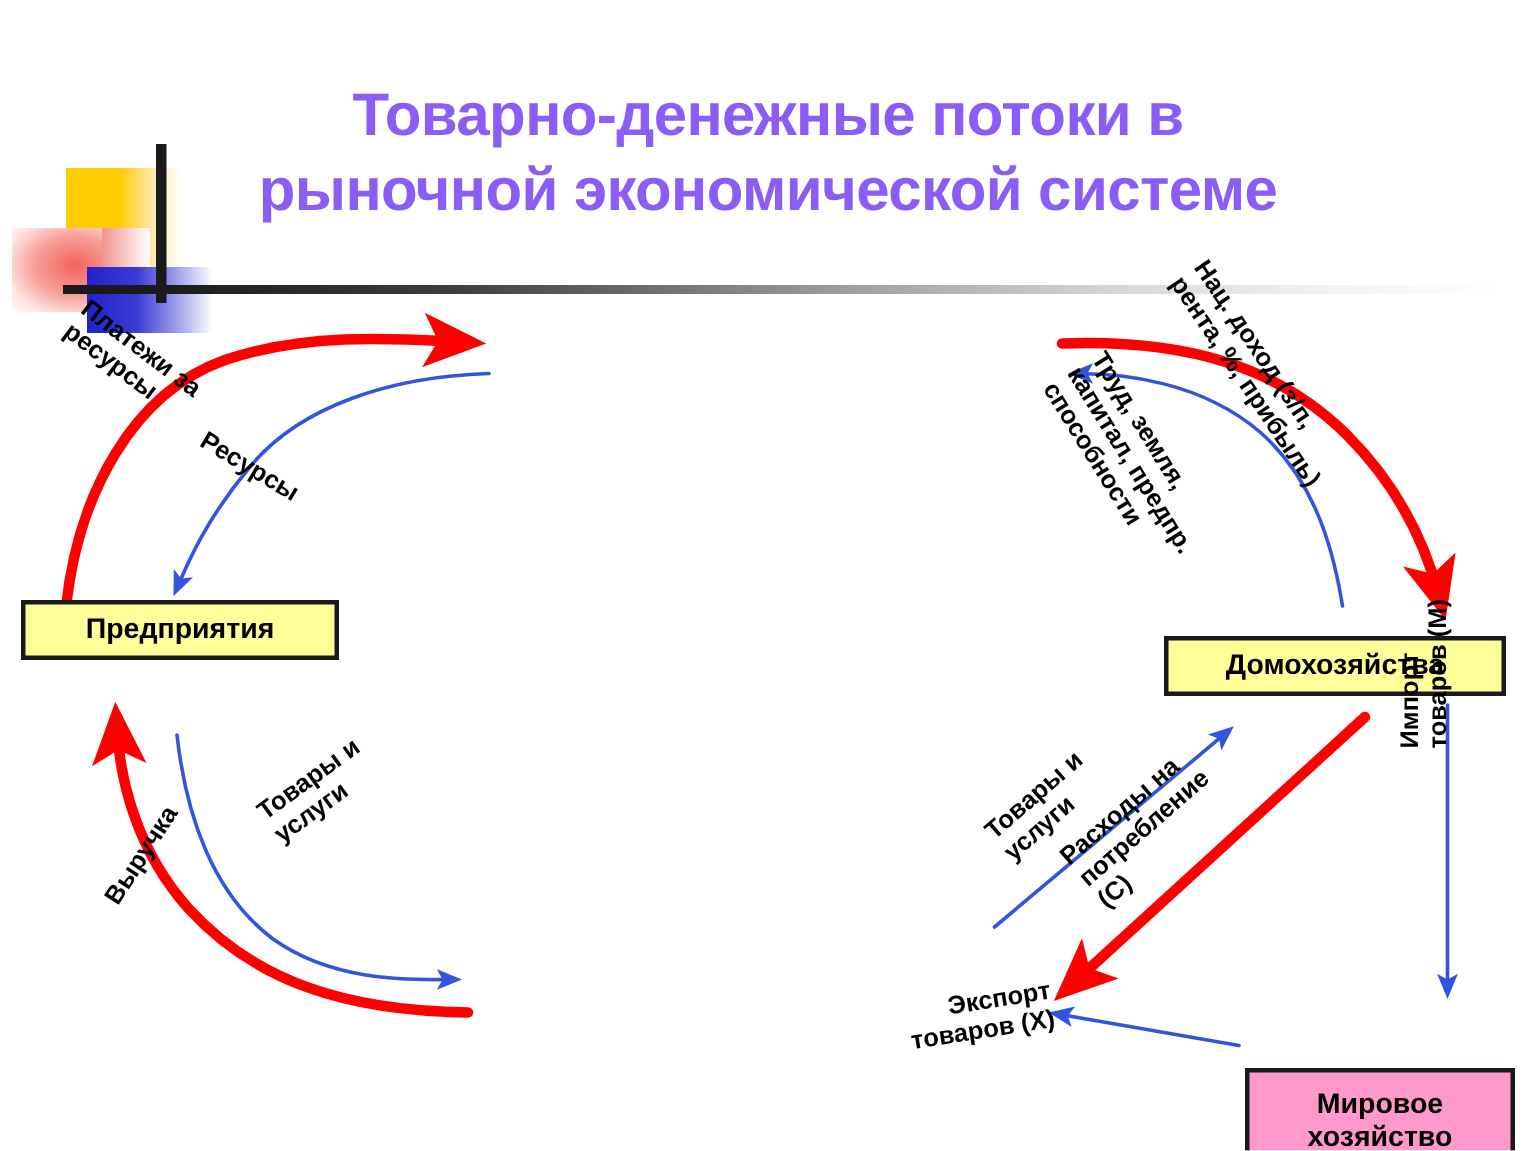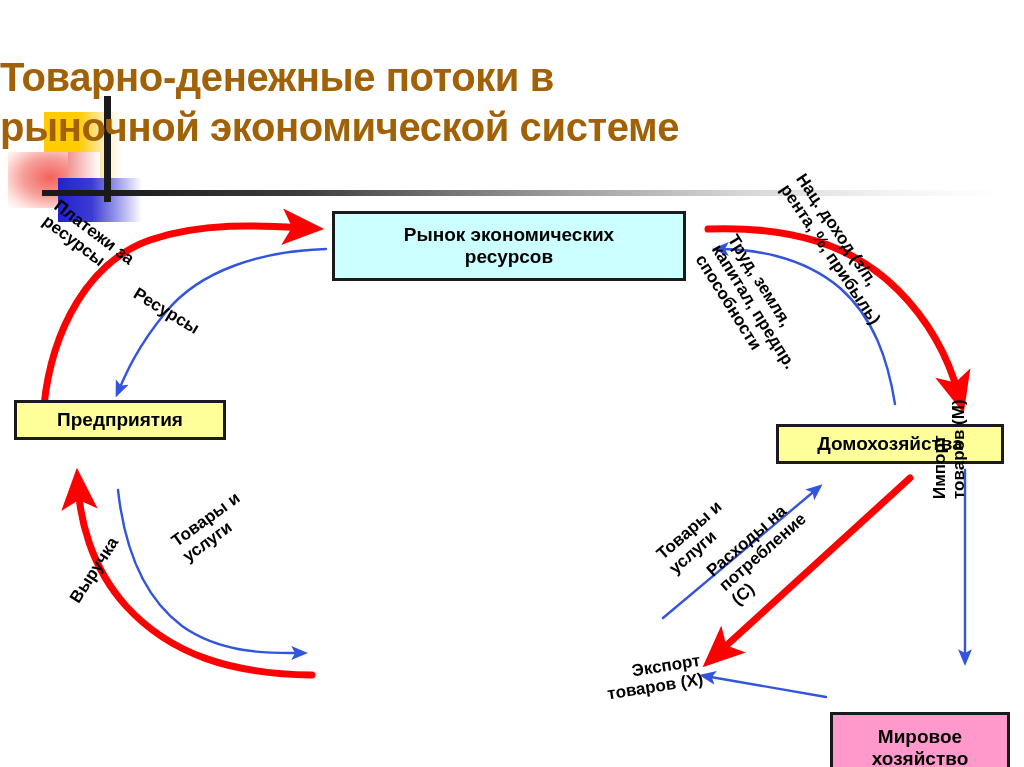--- a/index.html
+++ b/index.html
@@ -45,22 +45,22 @@
   .deco-hline-long {
     left: 104px; top: 190px; height: 6px; right: 24px;
     background: linear-gradient(90deg, #1a1a1a 0%, #3d3d3d 22%, #9a9a9a 50%, #d8d8d8 72%, #f3f3f3 88%, #ffffff 100%);
   }
 
   
   .title {
     position: absolute;
     left: 0; top: 52px;
     width: 1024px;
-    text-align: left;
-    color: #a16207;
+    text-align: center;
+    color: #8b5cf6;
     font-family: "Liberation Sans", sans-serif;
     font-weight: bold;
     font-size: 40px;
     line-height: 1.25;
     letter-spacing: -0.4px;
     z-index: 6;
     white-space: pre-line;
   }
 
   
@@ -182,22 +182,20 @@
   <div class="lbl" style="left:703px; top:566px; transform: rotate(-41deg);">Расходы на
 потребление
 (С)</div>
 
   <div class="lbl" style="left:930px; top:499px; transform: rotate(-90deg); transform-origin: 0 0; width:150px;">Импорт
 товаров (М)</div>
 
   <div class="lbl" style="left:700px; top:668px; transform: rotate(-9deg); text-align:right; width:110px; margin-left:-110px;">Экспорт
 товаров (Х)</div>
 
-  <div class="node node-cyan" id="node-resource-market">Рынок экономических
-ресурсов</div>
 
 
   <div class="node node-yellow" id="node-firms">Предприятия</div>
 
   <div class="node node-yellow" id="node-households">Домохозяйства</div>
 
   <div class="node node-pink" id="node-world-economy">Мировое
 хозяйство</div>
 
 </div>

